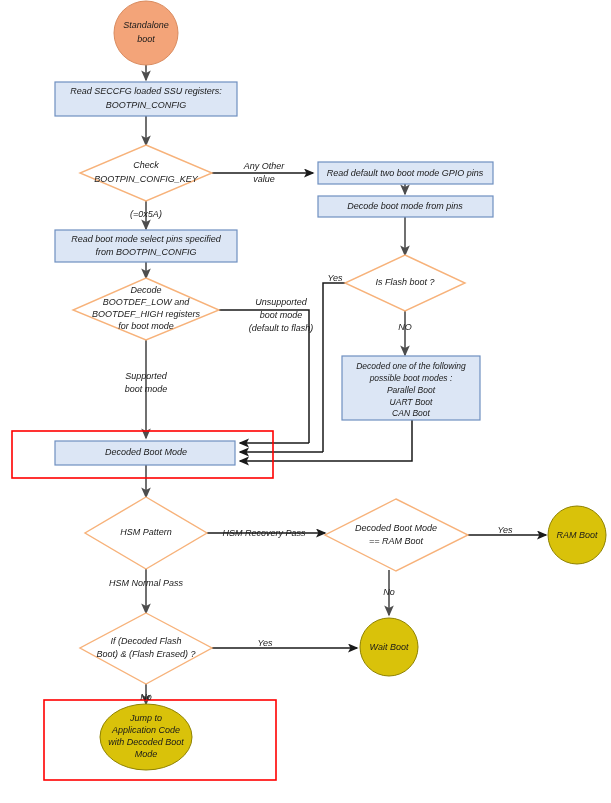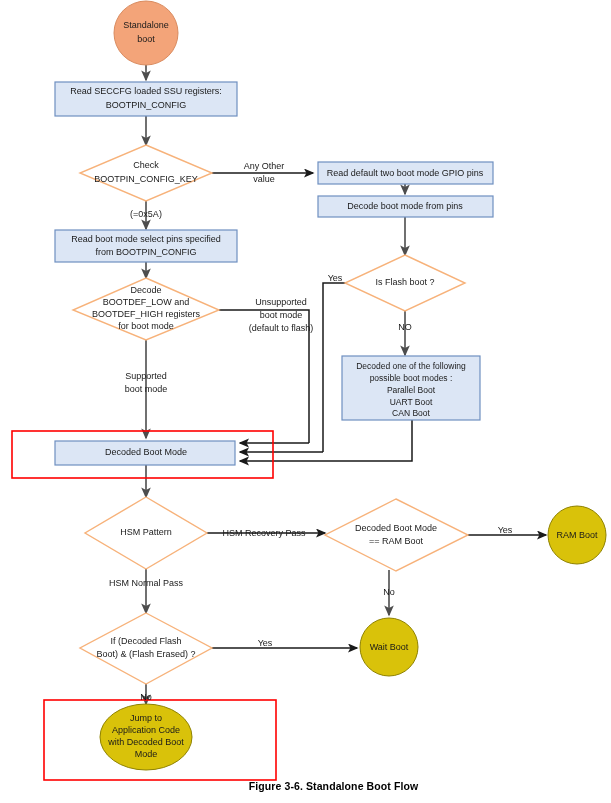--- a/index.html
+++ b/index.html
@@ -10,20 +10,21 @@
   body {
     width: 611px;
     height: 803px;
     font-family: "Liberation Sans", sans-serif;
     overflow: hidden;
   }
   #flow-root {
     position: relative;
     width: 557px;
     height: 803px;
+    font-style: italic;
   }
   svg#flowchart {
     display: block;
     width: 611px;
     height: 803px;
   }
   .node-text {
     font-family: "Liberation Sans", sans-serif;
     font-size: 9px;
     fill: #1a1a1a;
@@ -268,17 +269,14 @@
     <text class="edge-label" x="146" y="586">HSM Normal Pass</text>
 
     <text class="edge-label" x="505" y="533">Yes</text>
     <text class="edge-label" x="389" y="595">No</text>
 
     <text class="edge-label" x="265" y="646">Yes</text>
     <text class="edge-label" x="146" y="700">No</text>
   </g>
 </svg>
 
-<div class="caption">
-  <span class="caption-inner">Figure 3-6. Standalone Boot Flow</span>
+
 </div>
 
-</div>
-
 </body></html>

